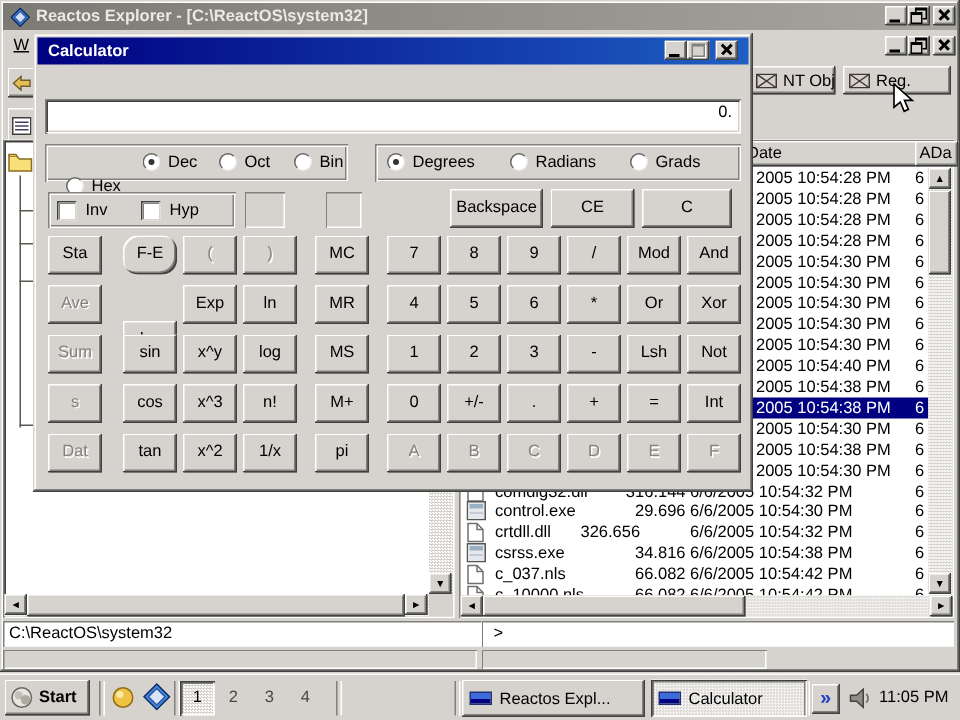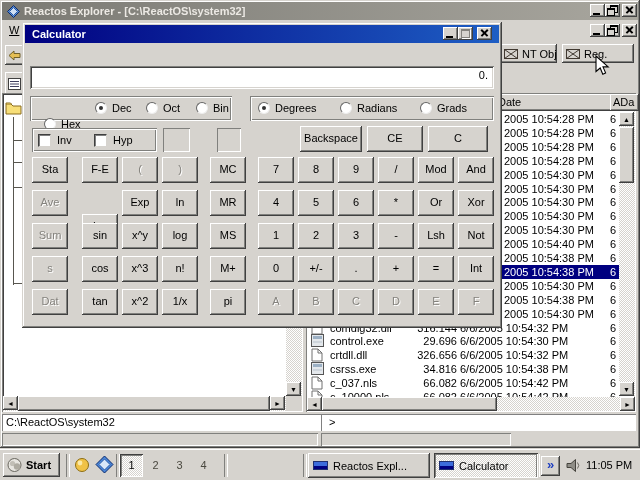--- a/index.html
+++ b/index.html
@@ -240,21 +240,21 @@
             <div style="position: absolute; left: 80px; width: 70px; text-align: right;">29.696</div>
             <div style="position: absolute; left: 153px;">6/6/2005 10:54:30 PM</div>
             <div style="position: absolute; left: 303px;">6</div>
           </div>
           <div class="lrow" style="left: 0px; top: 236.3px; text-decoration: underline;">
             <div style="position: absolute; left: 4px; top: 0px;"><svg width="12" height="14">
                 <path d="M1,1 h6 l4,4 v8 h-10 z" fill="#fff" stroke="#707070"></path>
                 <path d="M7,1 l0,4 4,0" fill="none" stroke="#707070"></path>
               </svg></div>
             <div style="position: absolute; left: 23px;">crtdll.dll</div>
-            <div style="position: absolute; left: 80px; width: 70px; text-align: right;">326.656</div>
+            <div style="position: absolute; left: 80px; width: 70px; ">326.656</div>
             <div style="position: absolute; left: 153px;">6/6/2005 10:54:32 PM</div>
             <div style="position: absolute; left: 303px;">6</div>
           </div>
           <div class="lrow" style="left: 0px; top: 250.2px;">
             <div style="position: absolute; left: 4px; top: 0px;"><svg width="13" height="13">
                 <rect x="0.5" y="0.5" width="12" height="12" fill="#e4e8ec" stroke="#555"></rect>
                 <rect x="2" y="2" width="9" height="3" fill="#9cb0c4"></rect>
                 <line x1="2" y1="8" x2="11" y2="8" stroke="#b8c2cc"></line>
               </svg></div>
             <div style="position: absolute; left: 23px;">csrss.exe</div>
@@ -369,21 +369,21 @@
     <div class="abs sunkpanel" style="left:141px;top:106px;width:27px;height:24px;"></div>
     <div class="abs sunkpanel" style="left:195px;top:106px;width:24px;height:24px;"></div>
   <div class="cbtn btn" style="left: 278px; top: 104px; width: 62px;">Backspace</div>
       <div class="cbtn btn" style="left: 345px; top: 104px; width: 56px;">CE</div>
       <div class="cbtn btn" style="left: 406px; top: 104px; width: 60px;">C</div>
       <div class="cbtn btn" style="left: 10px; top: 135px; width: 36px;">Sta</div>
       <div class="cbtn btn dis" style="left: 10px; top: 168px; width: 36px;">Ave</div>
       <div class="cbtn btn dis" style="left: 10px; top: 201px; width: 36px;">Sum</div>
       <div class="cbtn btn dis" style="left: 10px; top: 234px; width: 36px;">s</div>
       <div class="cbtn btn dis" style="left: 10px; top: 267px; width: 36px;">Dat</div>
-      <div class="cbtn btn" style="left: 60px; top: 135px; width: 36px;">F-E</div>
+      <div class="cbtn btn" style="left: 60px; top: 135px; width: 36px; border-radius: 10px;">F-E</div>
       <div class="cbtn btn dis" style="left: 100px; top: 135px; width: 36px;">(</div>
       <div class="cbtn btn dis" style="left: 140px; top: 135px; width: 36px;">)</div>
       <div class="cbtn btn" style="left: 60px; top: 168px; width: 36px; margin-top: 24px;">dms</div>
       <div class="cbtn btn" style="left: 100px; top: 168px; width: 36px;">Exp</div>
       <div class="cbtn btn" style="left: 140px; top: 168px; width: 36px;">ln</div>
       <div class="cbtn btn" style="left: 60px; top: 201px; width: 36px;">sin</div>
       <div class="cbtn btn" style="left: 100px; top: 201px; width: 36px;">x^y</div>
       <div class="cbtn btn" style="left: 140px; top: 201px; width: 36px;">log</div>
       <div class="cbtn btn" style="left: 60px; top: 234px; width: 36px;">cos</div>
       <div class="cbtn btn" style="left: 100px; top: 234px; width: 36px;">x^3</div>

